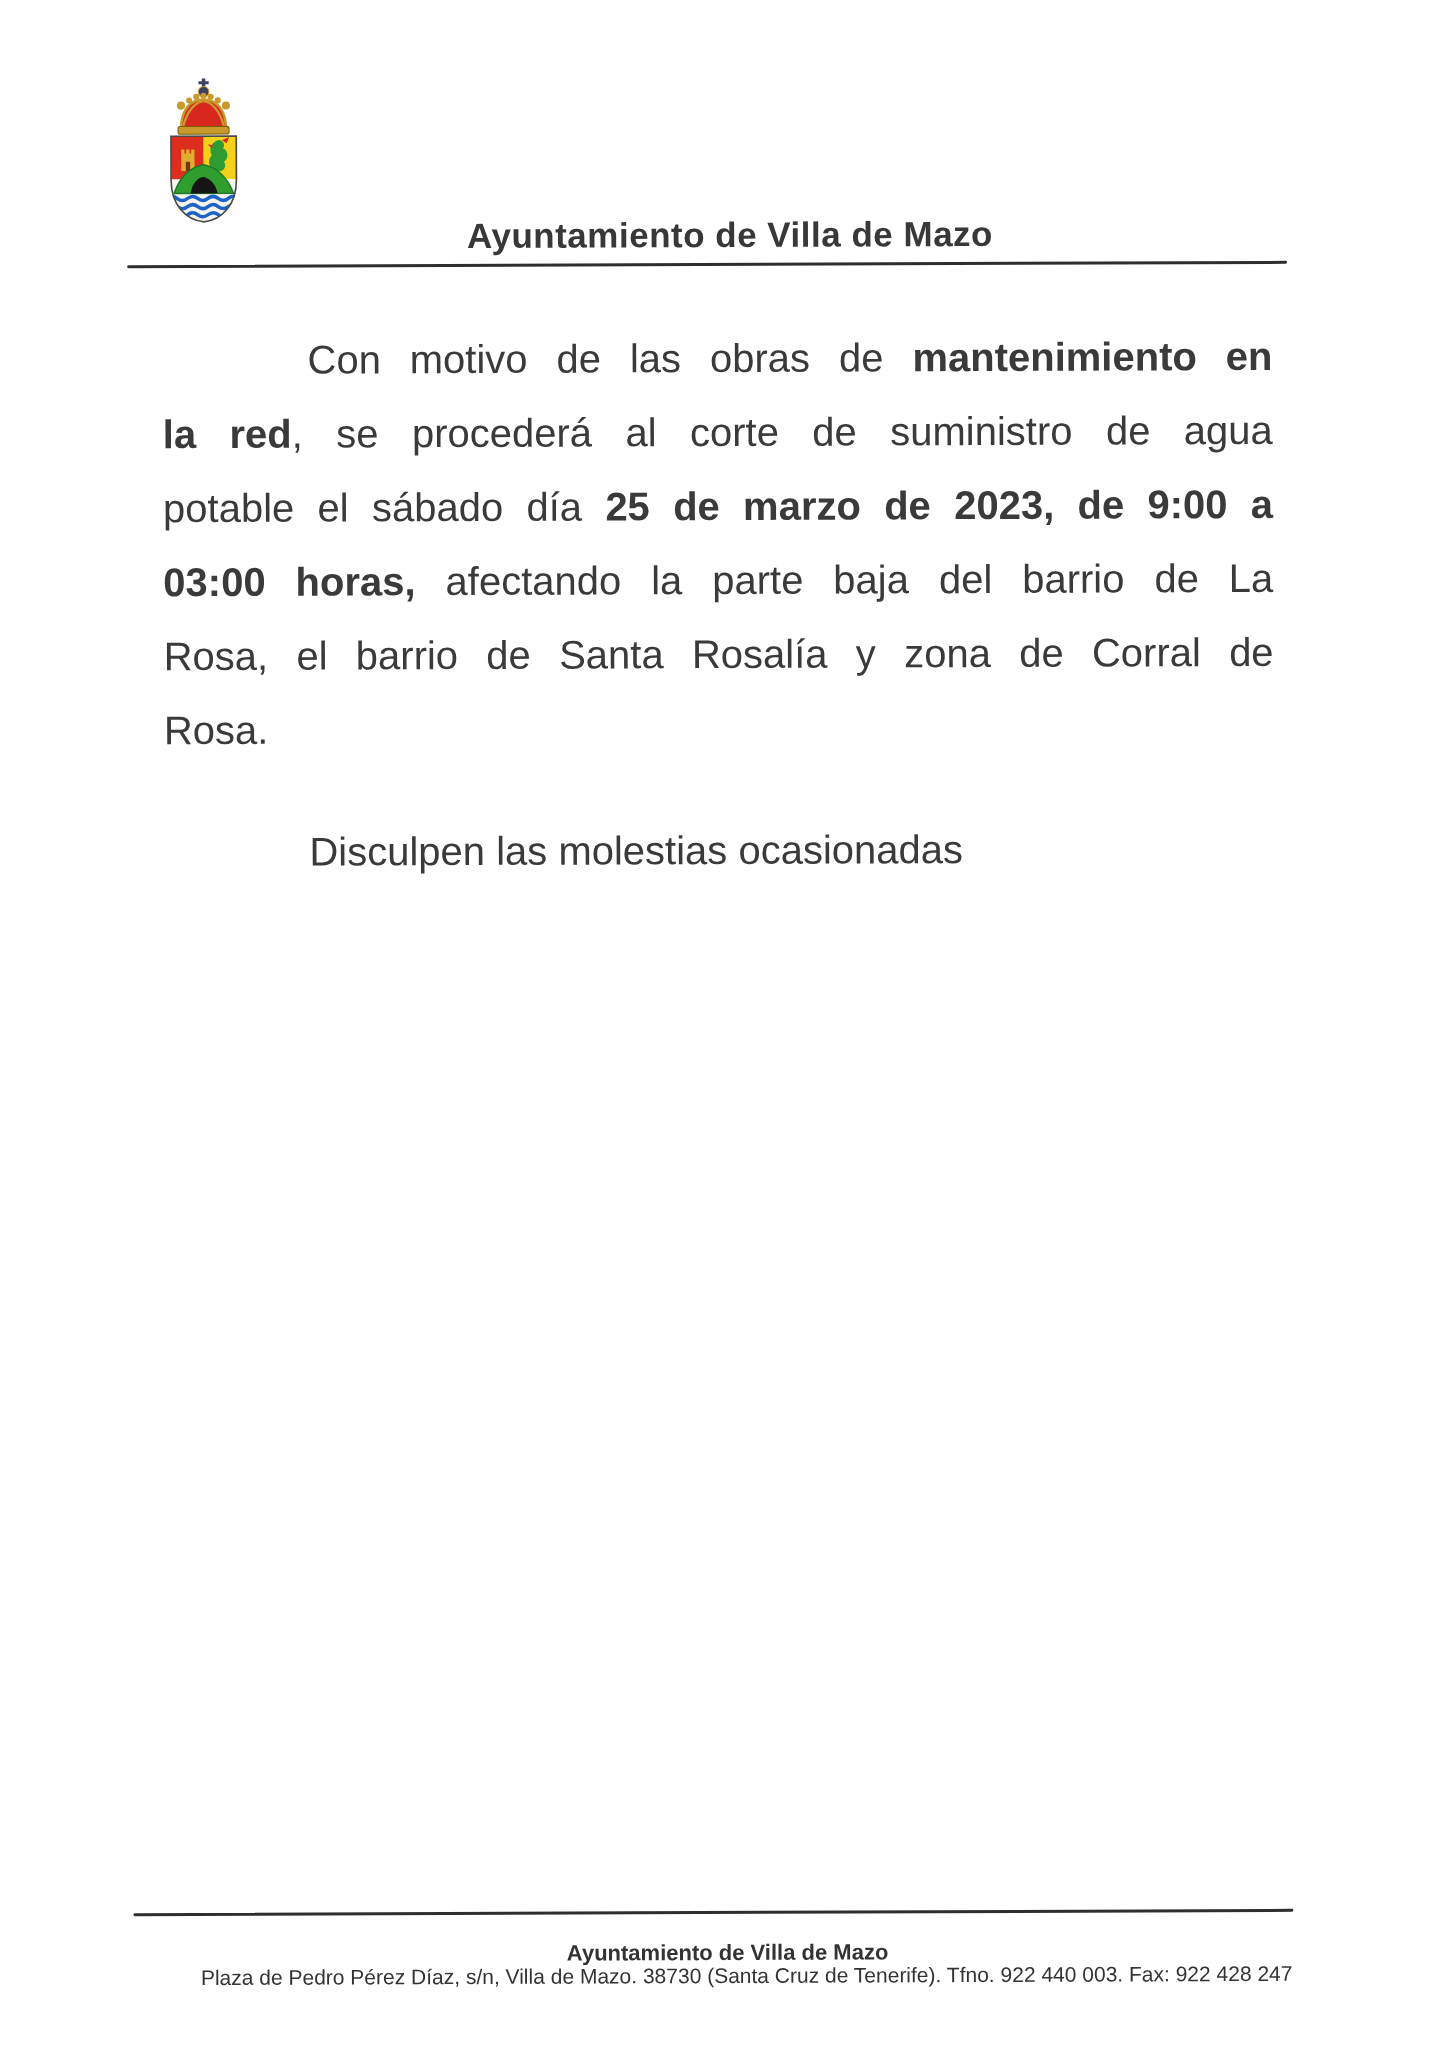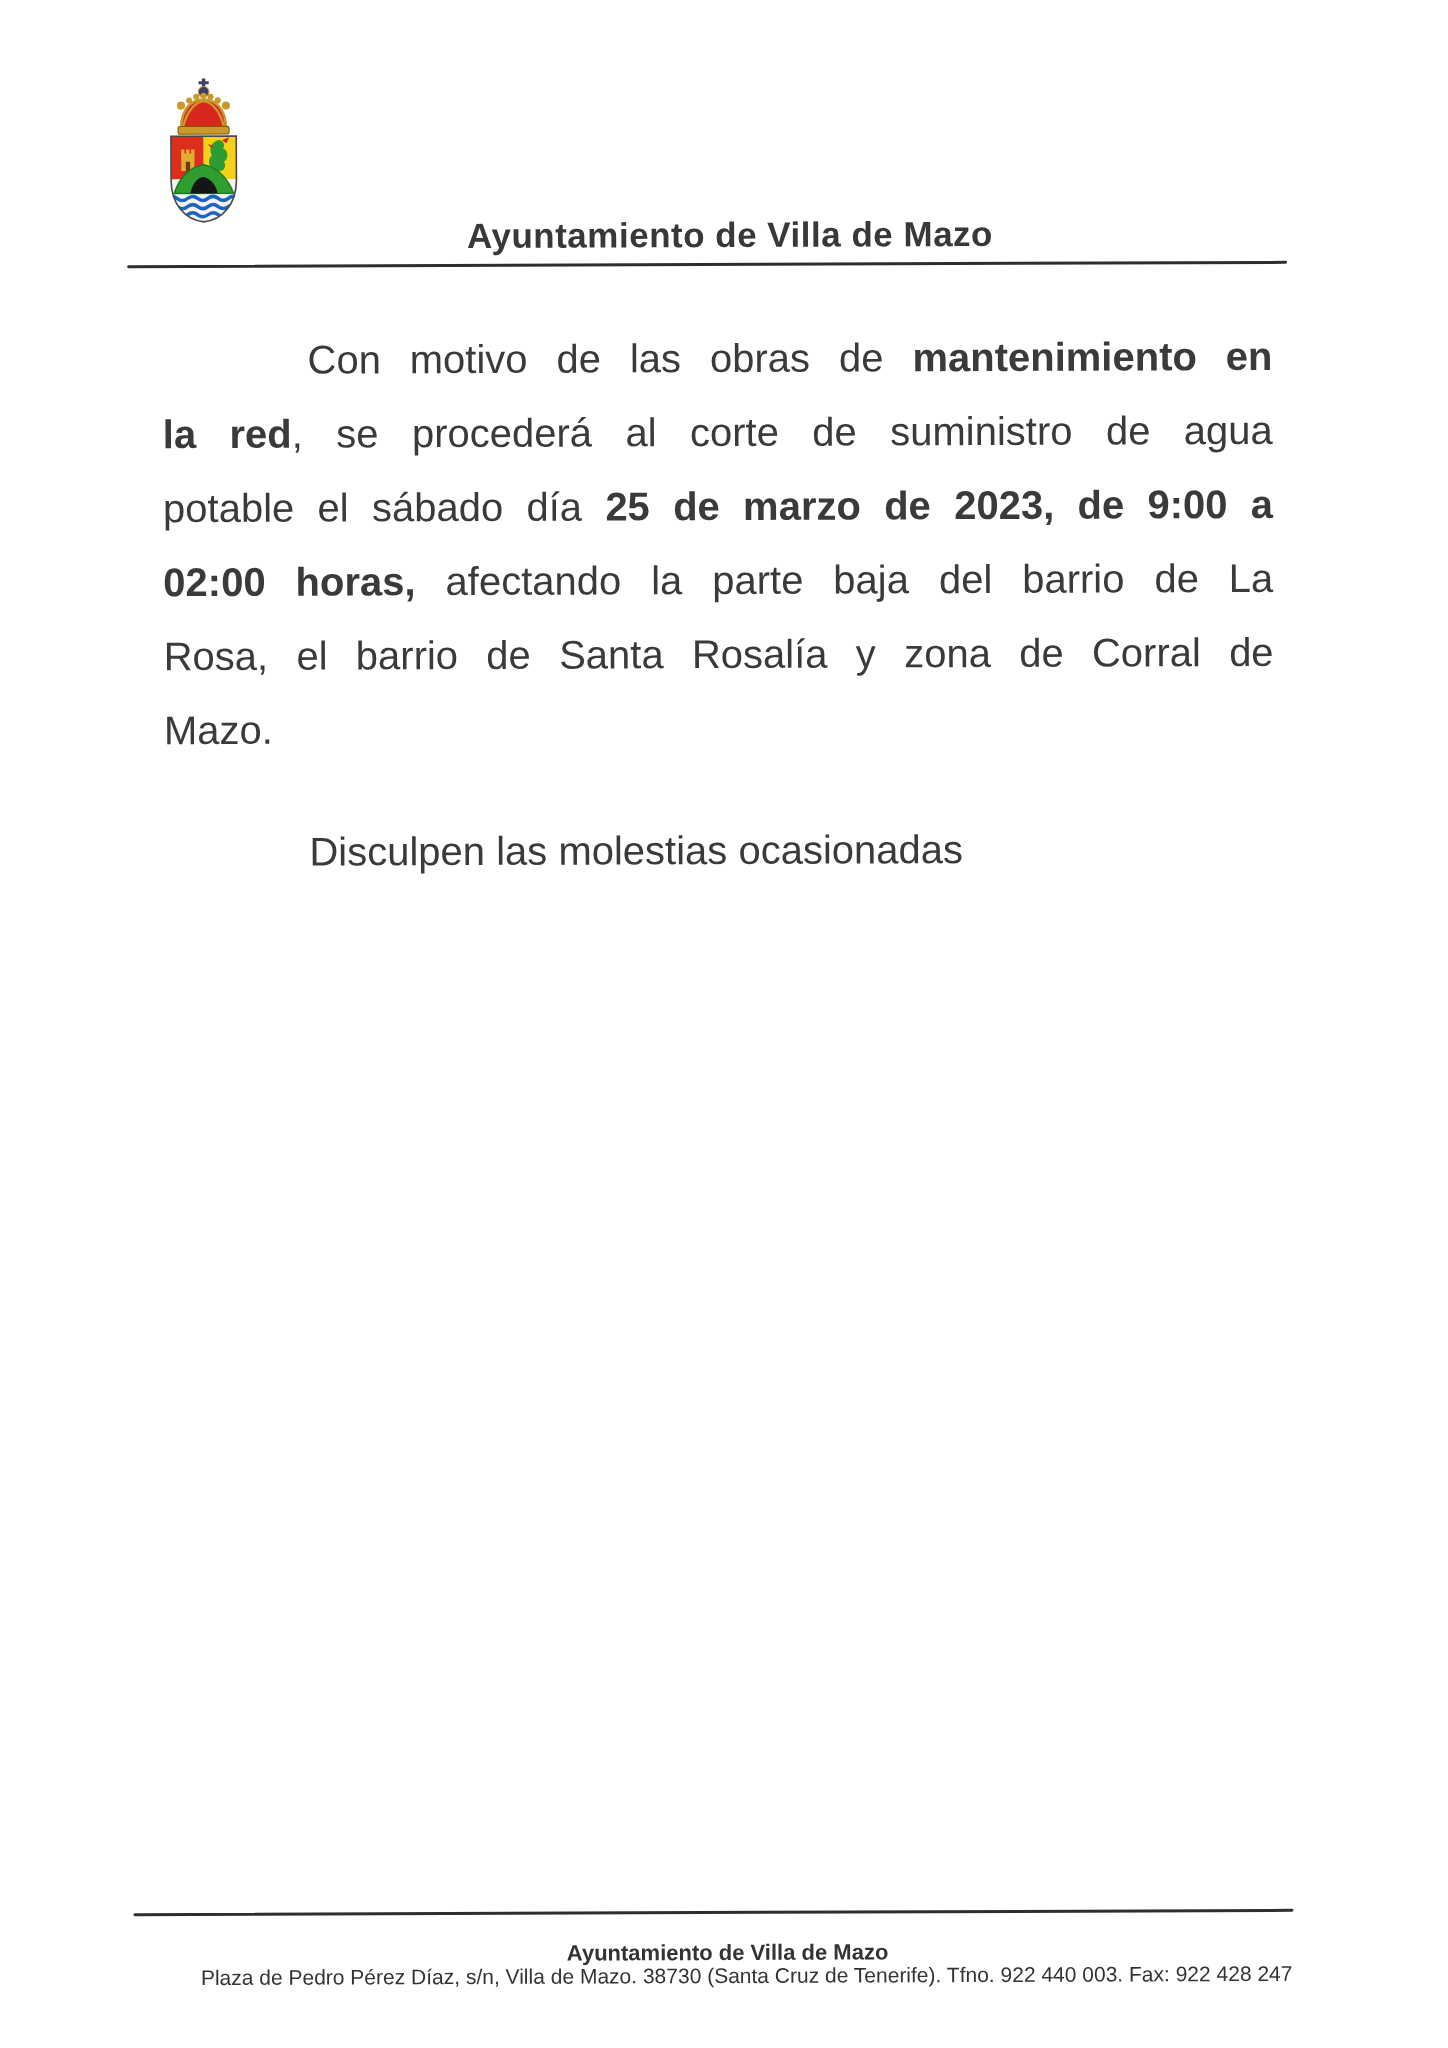--- a/index.html
+++ b/index.html
@@ -168,23 +168,23 @@
     </svg>
   </div>
 
   <div class="header-title">Ayuntamiento de Villa de Mazo</div>
   <div class="header-rule"></div>
 
   <div class="notice-body" id="body-lines">
       <div class="body-line indent"><span>Con motivo de las obras de </span><span class="b">mantenimiento en</span></div>
       <div class="body-line"><span class="b">la red</span><span>, se procederá al corte de suministro de agua</span></div>
       <div class="body-line"><span>potable el sábado día </span><span class="b">25 de marzo de 2023, de 9:00 a</span></div>
-      <div class="body-line"><span class="b">02:00 horas,</span><span> afectando la parte baja del barrio de La</span></div>
+      <div class="body-line"><span class="b">03:00 horas,</span><span> afectando la parte baja del barrio de La</span></div>
       <div class="body-line"><span>Rosa, el barrio de Santa Rosalía y zona de Corral de</span></div>
-      <div class="body-line no-justify"><span>Mazo.</span></div>
+      <div class="body-line no-justify"><span>Rosa.</span></div>
     </div>
 
   <div class="closing-line">Disculpen las molestias ocasionadas</div>
 
   <div class="footer-rule"></div>
   <div class="footer-title">Ayuntamiento de Villa de Mazo</div>
   <div class="footer-address">Plaza de Pedro Pérez Díaz, s/n, Villa de Mazo. 38730 (Santa Cruz de Tenerife). Tfno. 922 440 003. Fax: 922 428 247</div>
 
 </div>
 

